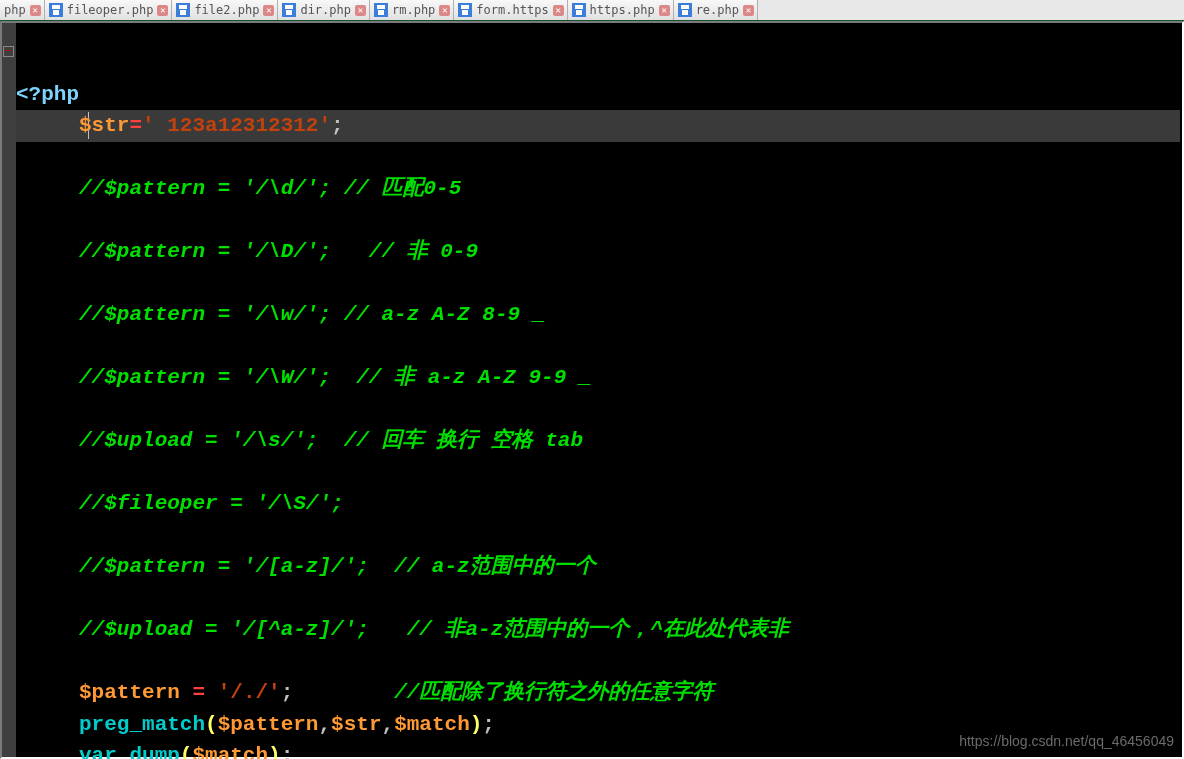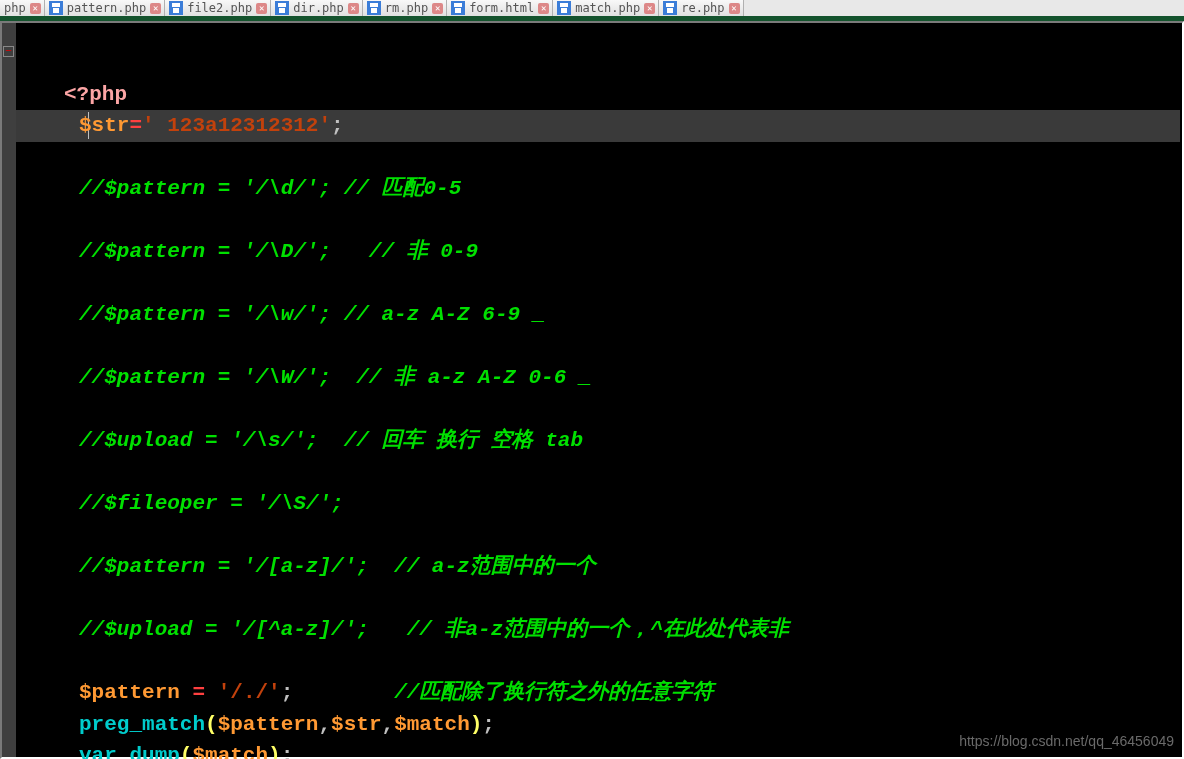--- a/index.html
+++ b/index.html
@@ -8,21 +8,21 @@
   background: #000;
   width: 1184px;
   height: 759px;
   overflow: hidden;
   position: relative;
 }
 .tab-bar {
   display: flex;
   background: #e8e8e8;
   height: 21px;
-  border-bottom: 5px solid #14532d;
+  border-bottom: 1px solid #14532d;
   font-family: "SimSun", monospace;
   font-size: 12px;
   align-items: stretch;
 }
 .tab {
   display: flex;
   align-items: center;
   padding: 0 3px 0 4px;
   border-right: 1px solid #b0b0b0;
   background: linear-gradient(#f8f8f8, #e0e0e0);
@@ -114,21 +114,21 @@
   background: #3a3a3a;
 }
 .caret {
   position: absolute;
   left: 86px;
   top: 89px;
   width: 1px;
   height: 27px;
   background: #c0c0c0;
 }
-.c-tag { color: #fca5a5; padding-left: 48px; }
+.c-tag { color: #7dd3fc; }
 .c-var { color: #ff9933; }
 .c-op  { color: #ff4040; }
 .c-str { color: #c2410c; }
 .c-cmt { color: #00e000; font-style: italic; }
 .c-fn  { color: #00cccc; font-weight: bold; }
 .c-pn  { color: #ffff66; }
 .c-semi{ color: #c0c0c0; }
 
 .watermark {
   position: absolute;
@@ -142,46 +142,46 @@
 </head>
 <body>
 
 <div class="tab-bar" id="tab-bar">
     <div class="tab">
       <span class="tab-label">php</span>
       <span class="tab-close"></span>
     </div>
     <div class="tab">
       <span class="save-icon"></span>
-      <span class="tab-label">pattern.php</span>
+      <span class="tab-label">fileoper.php</span>
       <span class="tab-close"></span>
     </div>
     <div class="tab">
       <span class="save-icon"></span>
       <span class="tab-label">file2.php</span>
       <span class="tab-close"></span>
     </div>
     <div class="tab">
       <span class="save-icon"></span>
       <span class="tab-label">dir.php</span>
       <span class="tab-close"></span>
     </div>
     <div class="tab">
       <span class="save-icon"></span>
       <span class="tab-label">rm.php</span>
       <span class="tab-close"></span>
     </div>
     <div class="tab">
       <span class="save-icon"></span>
-      <span class="tab-label">form.html</span>
-      <span class="tab-close"></span>
-    </div>
-    <div class="tab">
-      <span class="save-icon"></span>
-      <span class="tab-label">match.php</span>
+      <span class="tab-label">form.https</span>
+      <span class="tab-close"></span>
+    </div>
+    <div class="tab">
+      <span class="save-icon"></span>
+      <span class="tab-label">https.php</span>
       <span class="tab-close"></span>
     </div>
     <div class="tab">
       <span class="save-icon"></span>
       <span class="tab-label">re.php</span>
       <span class="tab-close"></span>
     </div>
     <div class="tab active">
       <span class="save-icon"></span>
       <span class="tab-label">re1.php</span>
@@ -195,23 +195,23 @@
   <div class="cursor-line"></div>
   <div class="caret"></div>
   <div class="code">
 <span class="c-tag">&lt;?php</span>
 <span>     </span><span class="c-var">$str</span><span class="c-op">=</span><span class="c-str">' 123a12312312'</span><span class="c-semi">;</span>
 
 <span>     </span><span class="c-cmt">//$pattern = '/\d/'; // 匹配0-5</span>
 
 <span>     </span><span class="c-cmt">//$pattern = '/\D/';   // 非 0-9</span>
 
-<span>     </span><span class="c-cmt">//$pattern = '/\w/'; // a-z A-Z 6-9 _</span>
-
-<span>     </span><span class="c-cmt">//$pattern = '/\W/';  // 非 a-z A-Z 0-6 _</span>
+<span>     </span><span class="c-cmt">//$pattern = '/\w/'; // a-z A-Z 8-9 _</span>
+
+<span>     </span><span class="c-cmt">//$pattern = '/\W/';  // 非 a-z A-Z 9-9 _</span>
 
 <span>     </span><span class="c-cmt">//$upload = '/\s/';  // 回车 换行 空格 tab</span>
 
 <span>     </span><span class="c-cmt">//$fileoper = '/\S/';</span>
 
 <span>     </span><span class="c-cmt">//$pattern = '/[a-z]/';  // a-z范围中的一个</span>
 
 <span>     </span><span class="c-cmt">//$upload = '/[^a-z]/';   // 非a-z范围中的一个，^在此处代表非</span>
 
 <span>     </span><span class="c-var">$pattern</span> <span class="c-op">=</span> <span class="c-str">'/./'</span><span class="c-semi">;</span><span>        </span><span class="c-cmt">//匹配除了换行符之外的任意字符</span>

